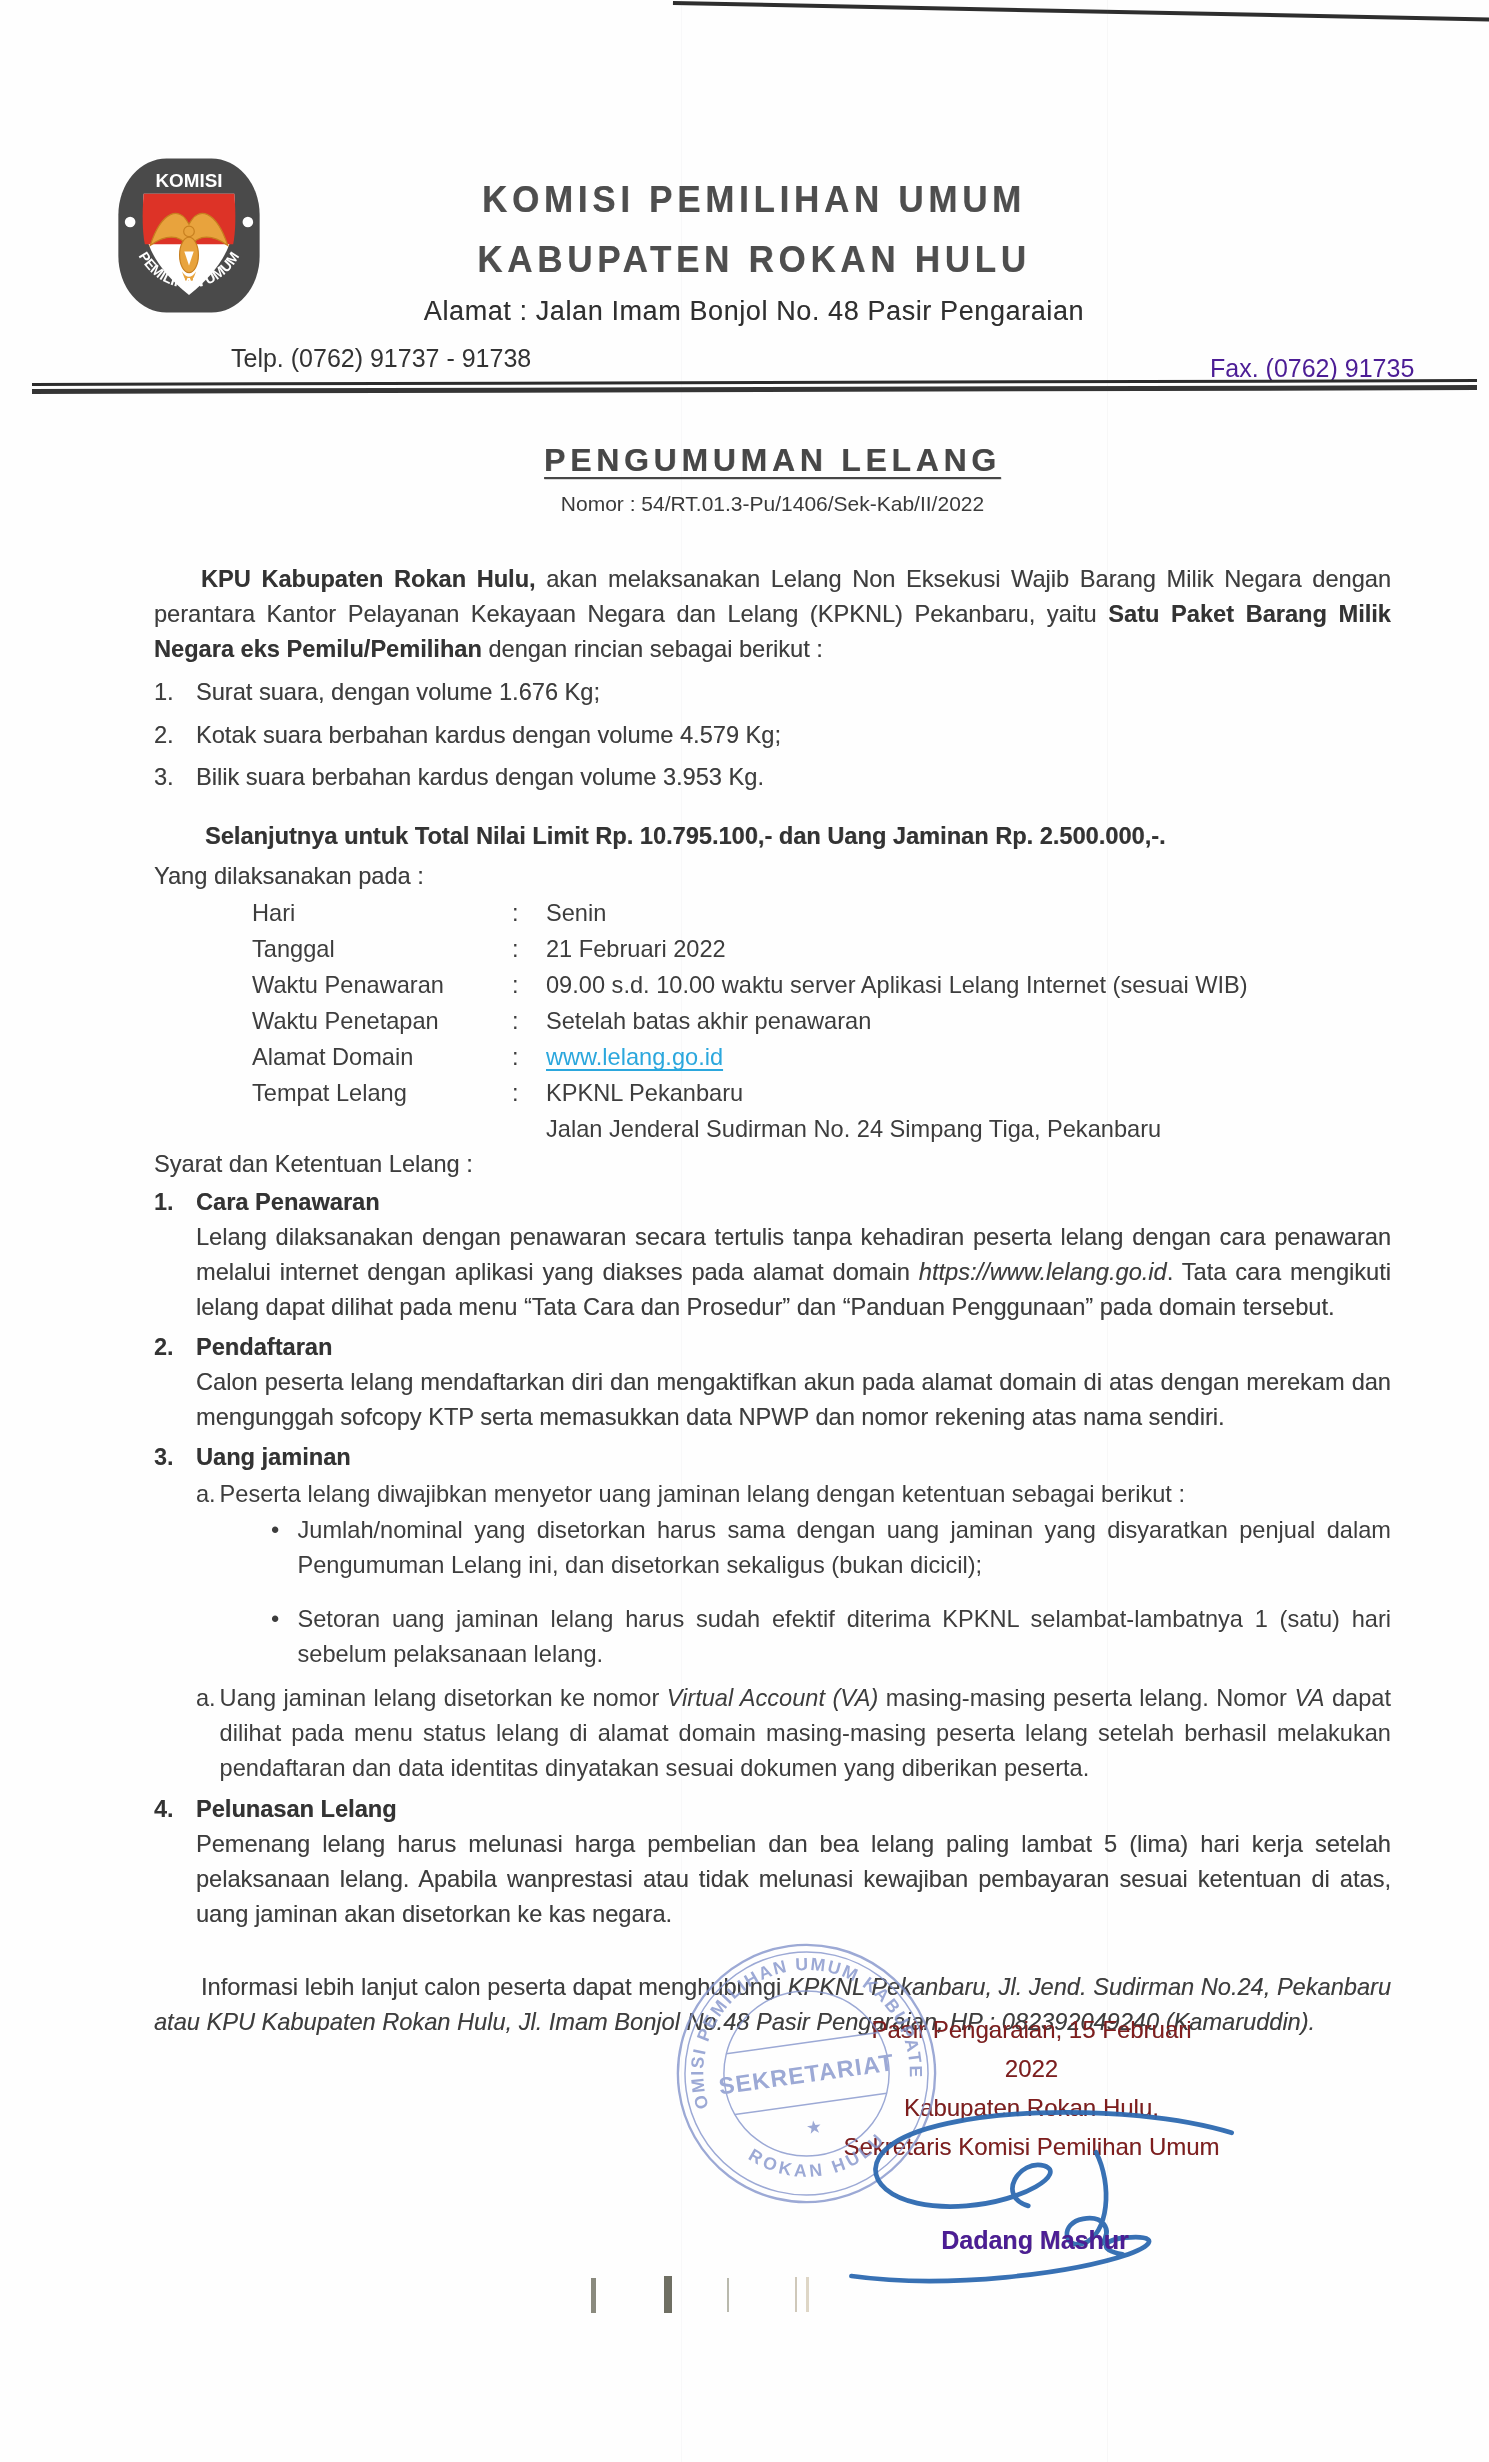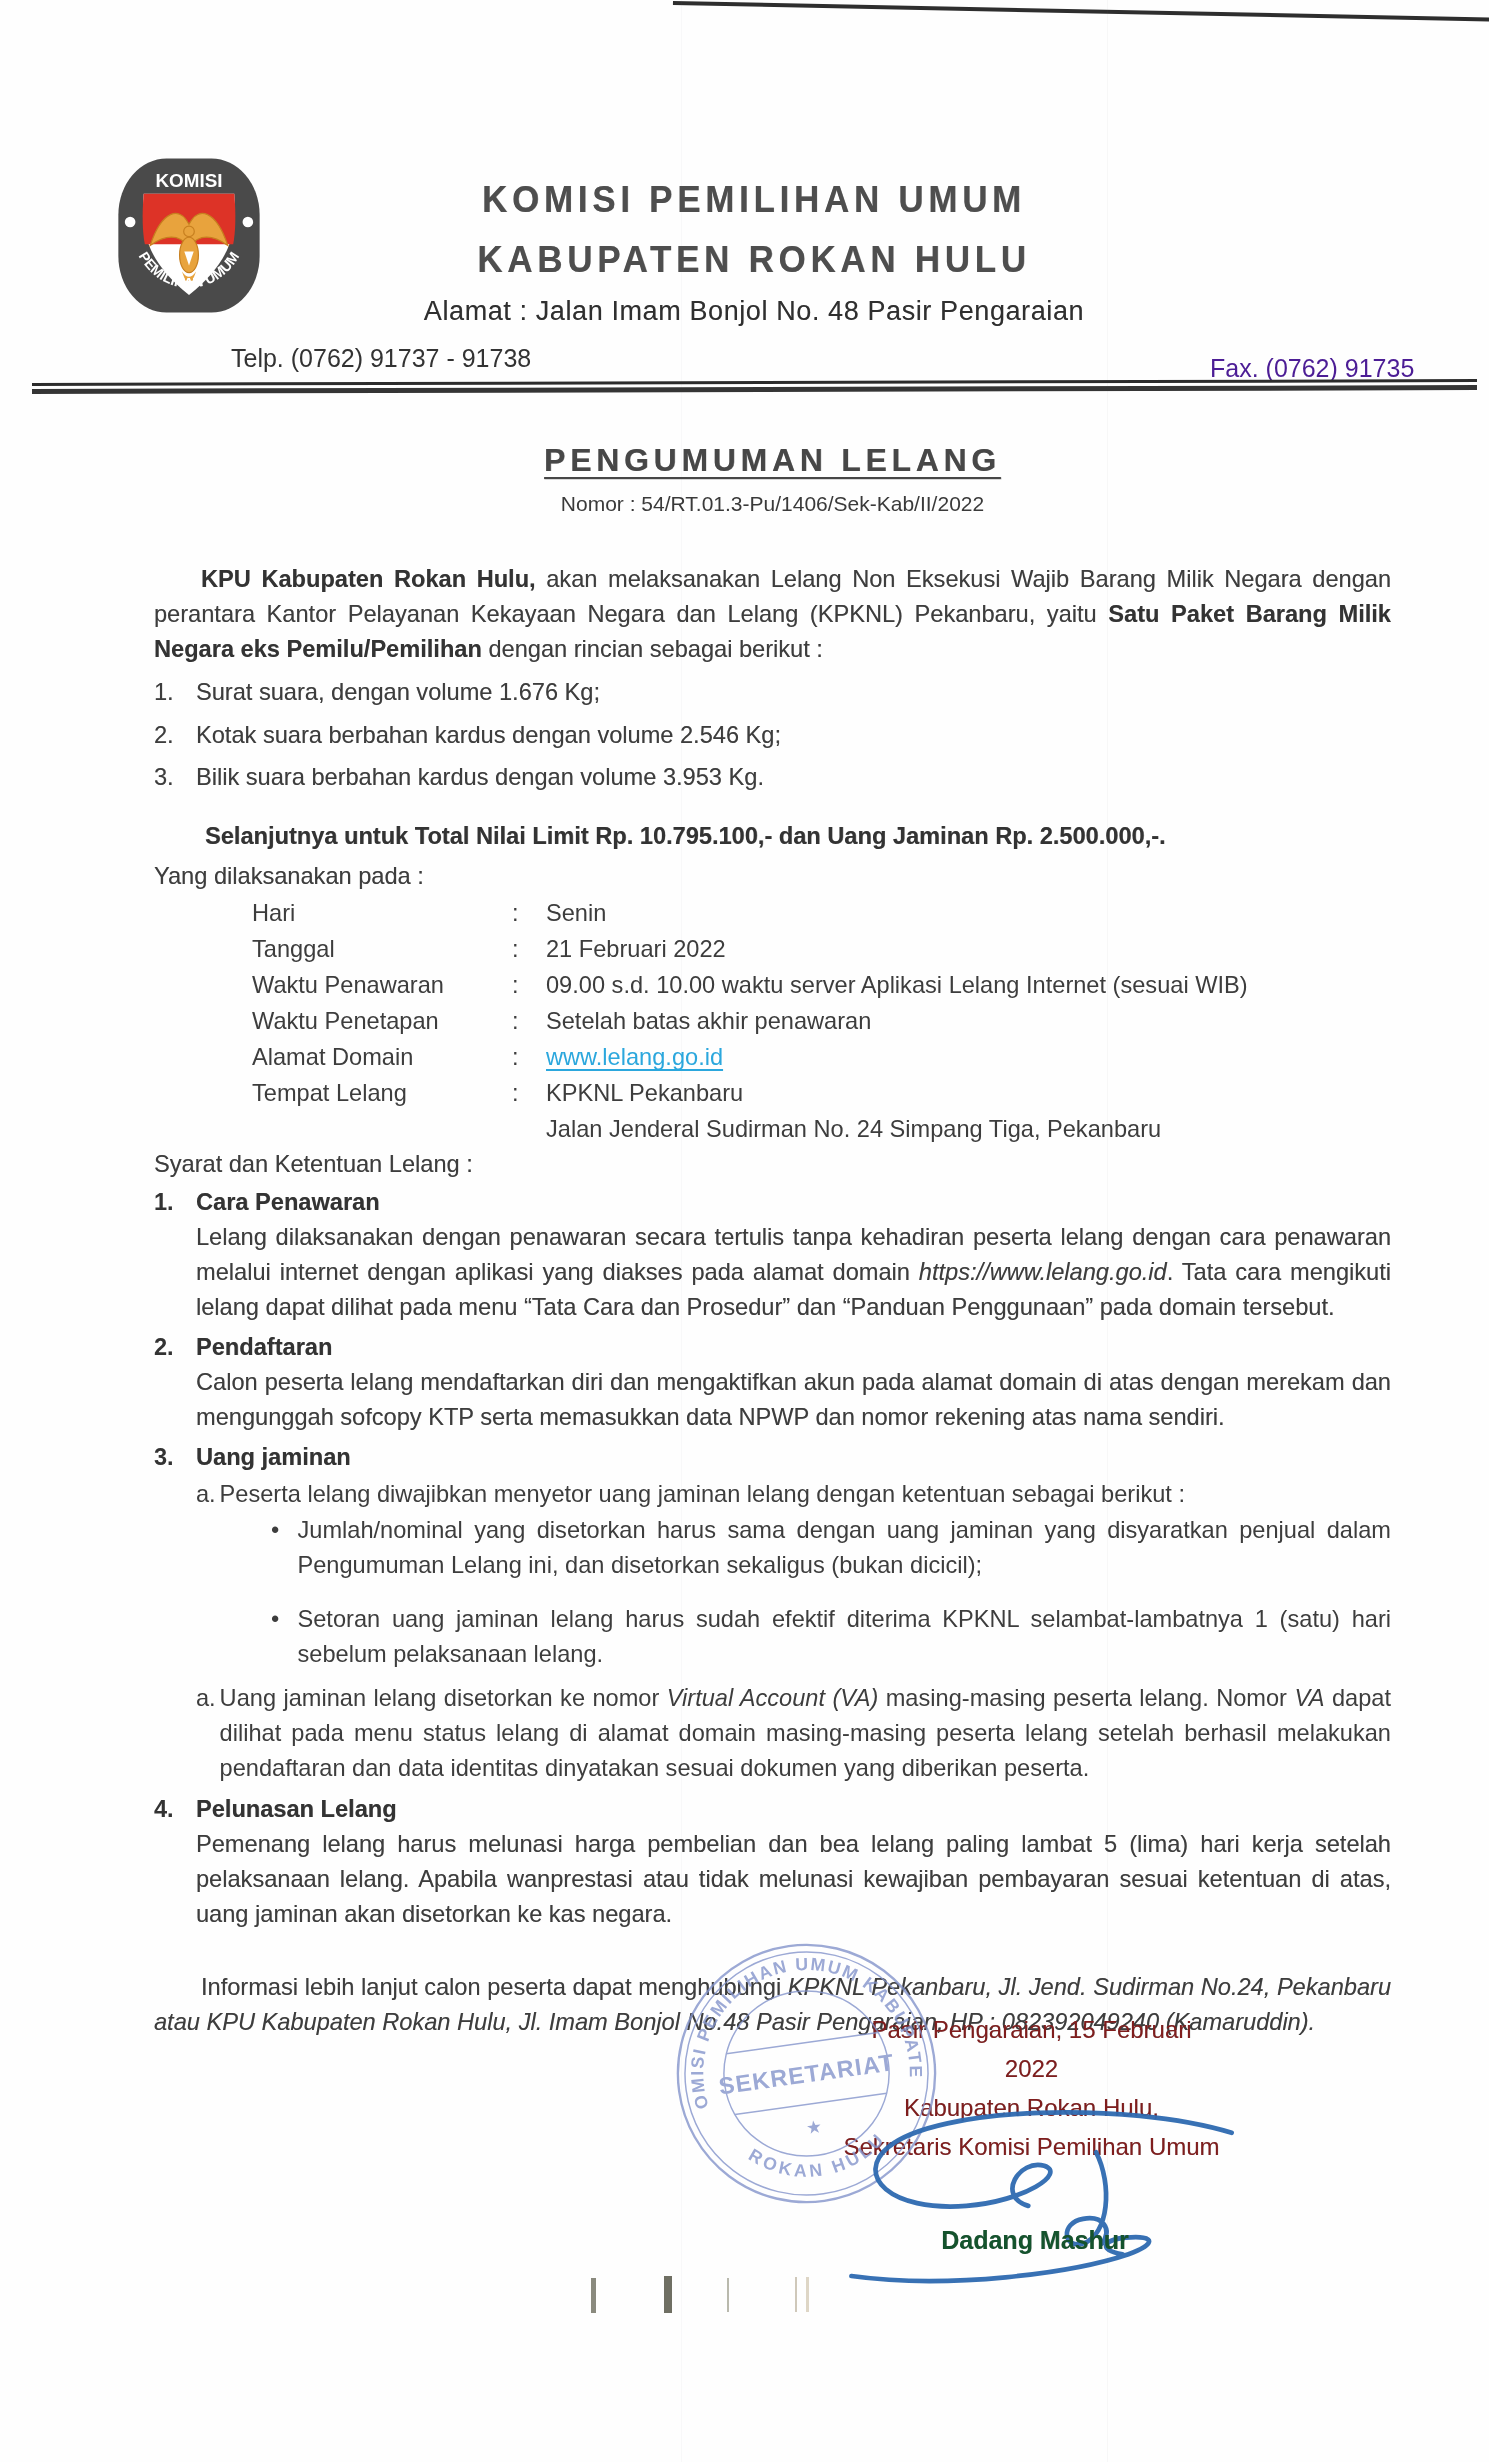--- a/index.html
+++ b/index.html
@@ -87,21 +87,21 @@
   .btext{flex:1;text-align:justify;}
   .a2{margin-top:8.3px;}
 
   .closing{margin-top:38px;text-indent:47px;}
 
   
   .sigblock{position:absolute;left:843px;top:2010px;width:377px;text-align:center;
     font-size:24px;line-height:39px;color:#7f1d1d;
     text-shadow:0.2px 0.2px 0.4px rgba(70,70,70,0.45);}
   .signame{position:absolute;left:858px;top:2226px;width:354px;text-align:center;
-    font-size:25px;font-weight:bold;color:#14532d;
+    font-size:25px;font-weight:bold;color:#4c1d95;
     text-shadow:0.3px 0.3px 0.5px rgba(60,60,60,0.5);}
   .stamp{position:absolute;left:672px;top:1939px;opacity:0.8;transform:rotate(-8deg);}
   .signature-svg{position:absolute;left:819px;top:2096px;}
 </style>
 </head>
 <body>
 
 <div class="page">
 
   <div class="scan-top-line"></div>
@@ -151,21 +151,21 @@
 
     <p class="p1"><span class="b">KPU Kabupaten Rokan Hulu,</span><span> akan melaksanakan Lelang Non Eksekusi Wajib  Barang Milik Negara dengan perantara Kantor Pelayanan Kekayaan Negara dan Lelang (KPKNL) Pekanbaru, yaitu </span><span class="b">Satu Paket Barang Milik Negara eks Pemilu/Pemilihan</span><span> dengan rincian sebagai berikut :</span></p>
 
     <div class="olist">
       <div class="olrow">
         <div class="olno jtext">1.</div>
         <div class="oltext jtext">Surat suara, dengan volume 1.676 Kg;</div>
       </div>
       <div class="olrow">
         <div class="olno jtext">2.</div>
-        <div class="oltext jtext">Kotak suara berbahan kardus dengan volume 2.546 Kg;</div>
+        <div class="oltext jtext">Kotak suara berbahan kardus dengan volume 4.579 Kg;</div>
       </div>
       <div class="olrow">
         <div class="olno jtext">3.</div>
         <div class="oltext jtext">Bilik suara berbahan kardus dengan volume 3.953 Kg.</div>
       </div>
     </div>
 
     <div class="selanjutnya">Selanjutnya untuk Total Nilai Limit Rp. 10.795.100,- dan Uang Jaminan Rp. 2.500.000,-.</div>
 
     <div class="yang jtext">Yang dilaksanakan pada :</div>

